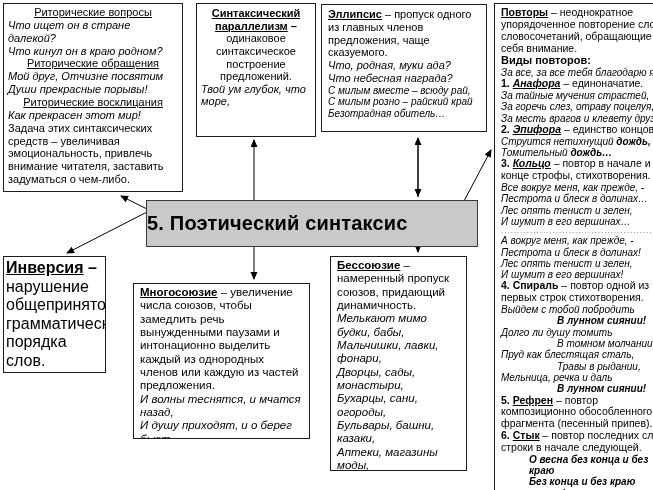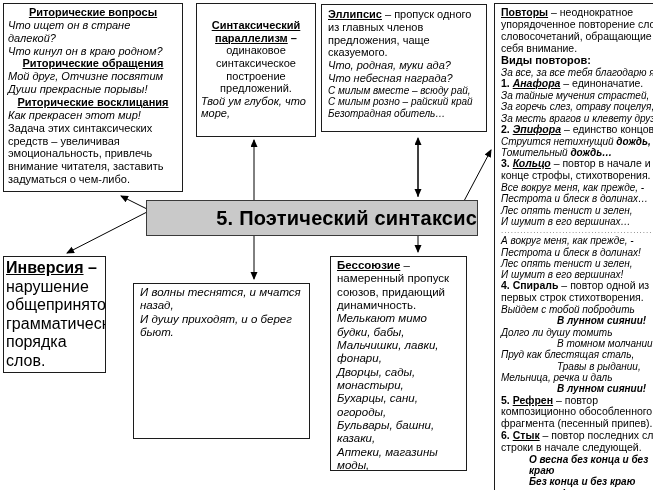--- a/index.html
+++ b/index.html
@@ -4,31 +4,31 @@
 <style>
   html,body{margin:0;padding:0;background:#fff}
   .stage{position:relative;width:653px;height:490px;background:#fff;overflow:hidden;
          font-family:"Liberation Sans",sans-serif;color:#000}
   .stage svg.wires{position:absolute;left:0;top:0;z-index:1}
   .bx{position:absolute;background:#fff;border:1px solid #1c1c1c;box-sizing:border-box;z-index:2;overflow:hidden}
   .b{font-weight:bold}
   .u{text-decoration:underline}
   .i{font-style:italic}
   .ctr{text-align:center}
-  .h{font-weight:bold;text-decoration:underline;text-align:center}
+  .h{font-weight:normal;text-decoration:underline;text-align:center}
   .bxA{left:3px;top:3px;width:180px;height:189px;padding:2px 4px;font-size:11px;line-height:1.17}
-  .bxB{left:196px;top:3px;width:120px;height:134px;padding:15px 4px;font-size:11px;line-height:1.15}
+  .bxB{left:196px;top:3px;width:120px;height:134px;padding:3px 4px;font-size:11px;line-height:1.15}
   .bxC{left:321px;top:4px;width:166px;height:128px;padding:3px 6px;font-size:11px;line-height:1.16}
   .bxD{left:494px;top:3px;width:186px;height:494px;padding:3px 6px;font-size:10.5px;line-height:1.13}
   .bxE{left:3px;top:256px;width:103px;height:117px;padding:2px 2px;font-size:16px;line-height:1.16}
   .bxF{left:133px;top:283px;width:177px;height:156px;padding:2px 6px;font-size:11.5px;line-height:1.16}
   .bxG{left:330px;top:256px;width:137px;height:215px;padding:2px 6px;font-size:11.5px;line-height:1.16}
-  .titlebox{position:absolute;left:146px;top:200px;width:332px;height:36px;background:#c9c9c9;
+  .titlebox{position:absolute;left:146px;top:200px;width:332px;height:47px;background:#c9c9c9;
             border:1px solid #3a3a3a;box-sizing:border-box;z-index:2;display:flex;align-items:center;
-            justify-content:flex-end;font-weight:bold;font-size:20px;letter-spacing:.2px}
+            justify-content:flex-start;font-weight:bold;font-size:20px;letter-spacing:.2px}
   .sm{font-size:10px}
   .p9{font-size:10px;font-style:italic}
   .ind{margin-left:56px}
   .ind2{margin-left:28px}
   .dots{font-size:8px;letter-spacing:1px;color:#555;line-height:1}
 </style>
 </head>
 <body>
 
 <div class="stage">
@@ -142,20 +142,23 @@
 
   <div class="bx bxE">
     <div>
       <span class="b u">Инверсия</span><span class="b"> – </span><span>нарушение общепринятого грамматического порядка слов.</span>
     </div>
     <div class="i">Белеет парус одинокий</div>
     <div class="i">В тумане моря голубом.</div>
   </div>
 
   <div class="bx bxF">
+    <div>
+      <span class="b u">Многосоюзие</span><span> – увеличение числа союзов, чтобы замедлить речь вынужденными паузами и интонационно выделить каждый из однородных членов или каждую из частей предложения.</span>
+    </div>
     <div class="i">И волны теснятся, и мчатся назад,</div>
     <div class="i">И душу приходят, и о берег бьют.</div>
   </div>
 
   <div class="bx bxG">
     <div>
       <span class="b u">Бессоюзие</span><span> – намеренный пропуск союзов, придающий динамичность.</span>
     </div>
     <div class="i">Мелькают мимо будки, бабы,</div>
     <div class="i">Мальчишки, лавки, фонари,</div>

